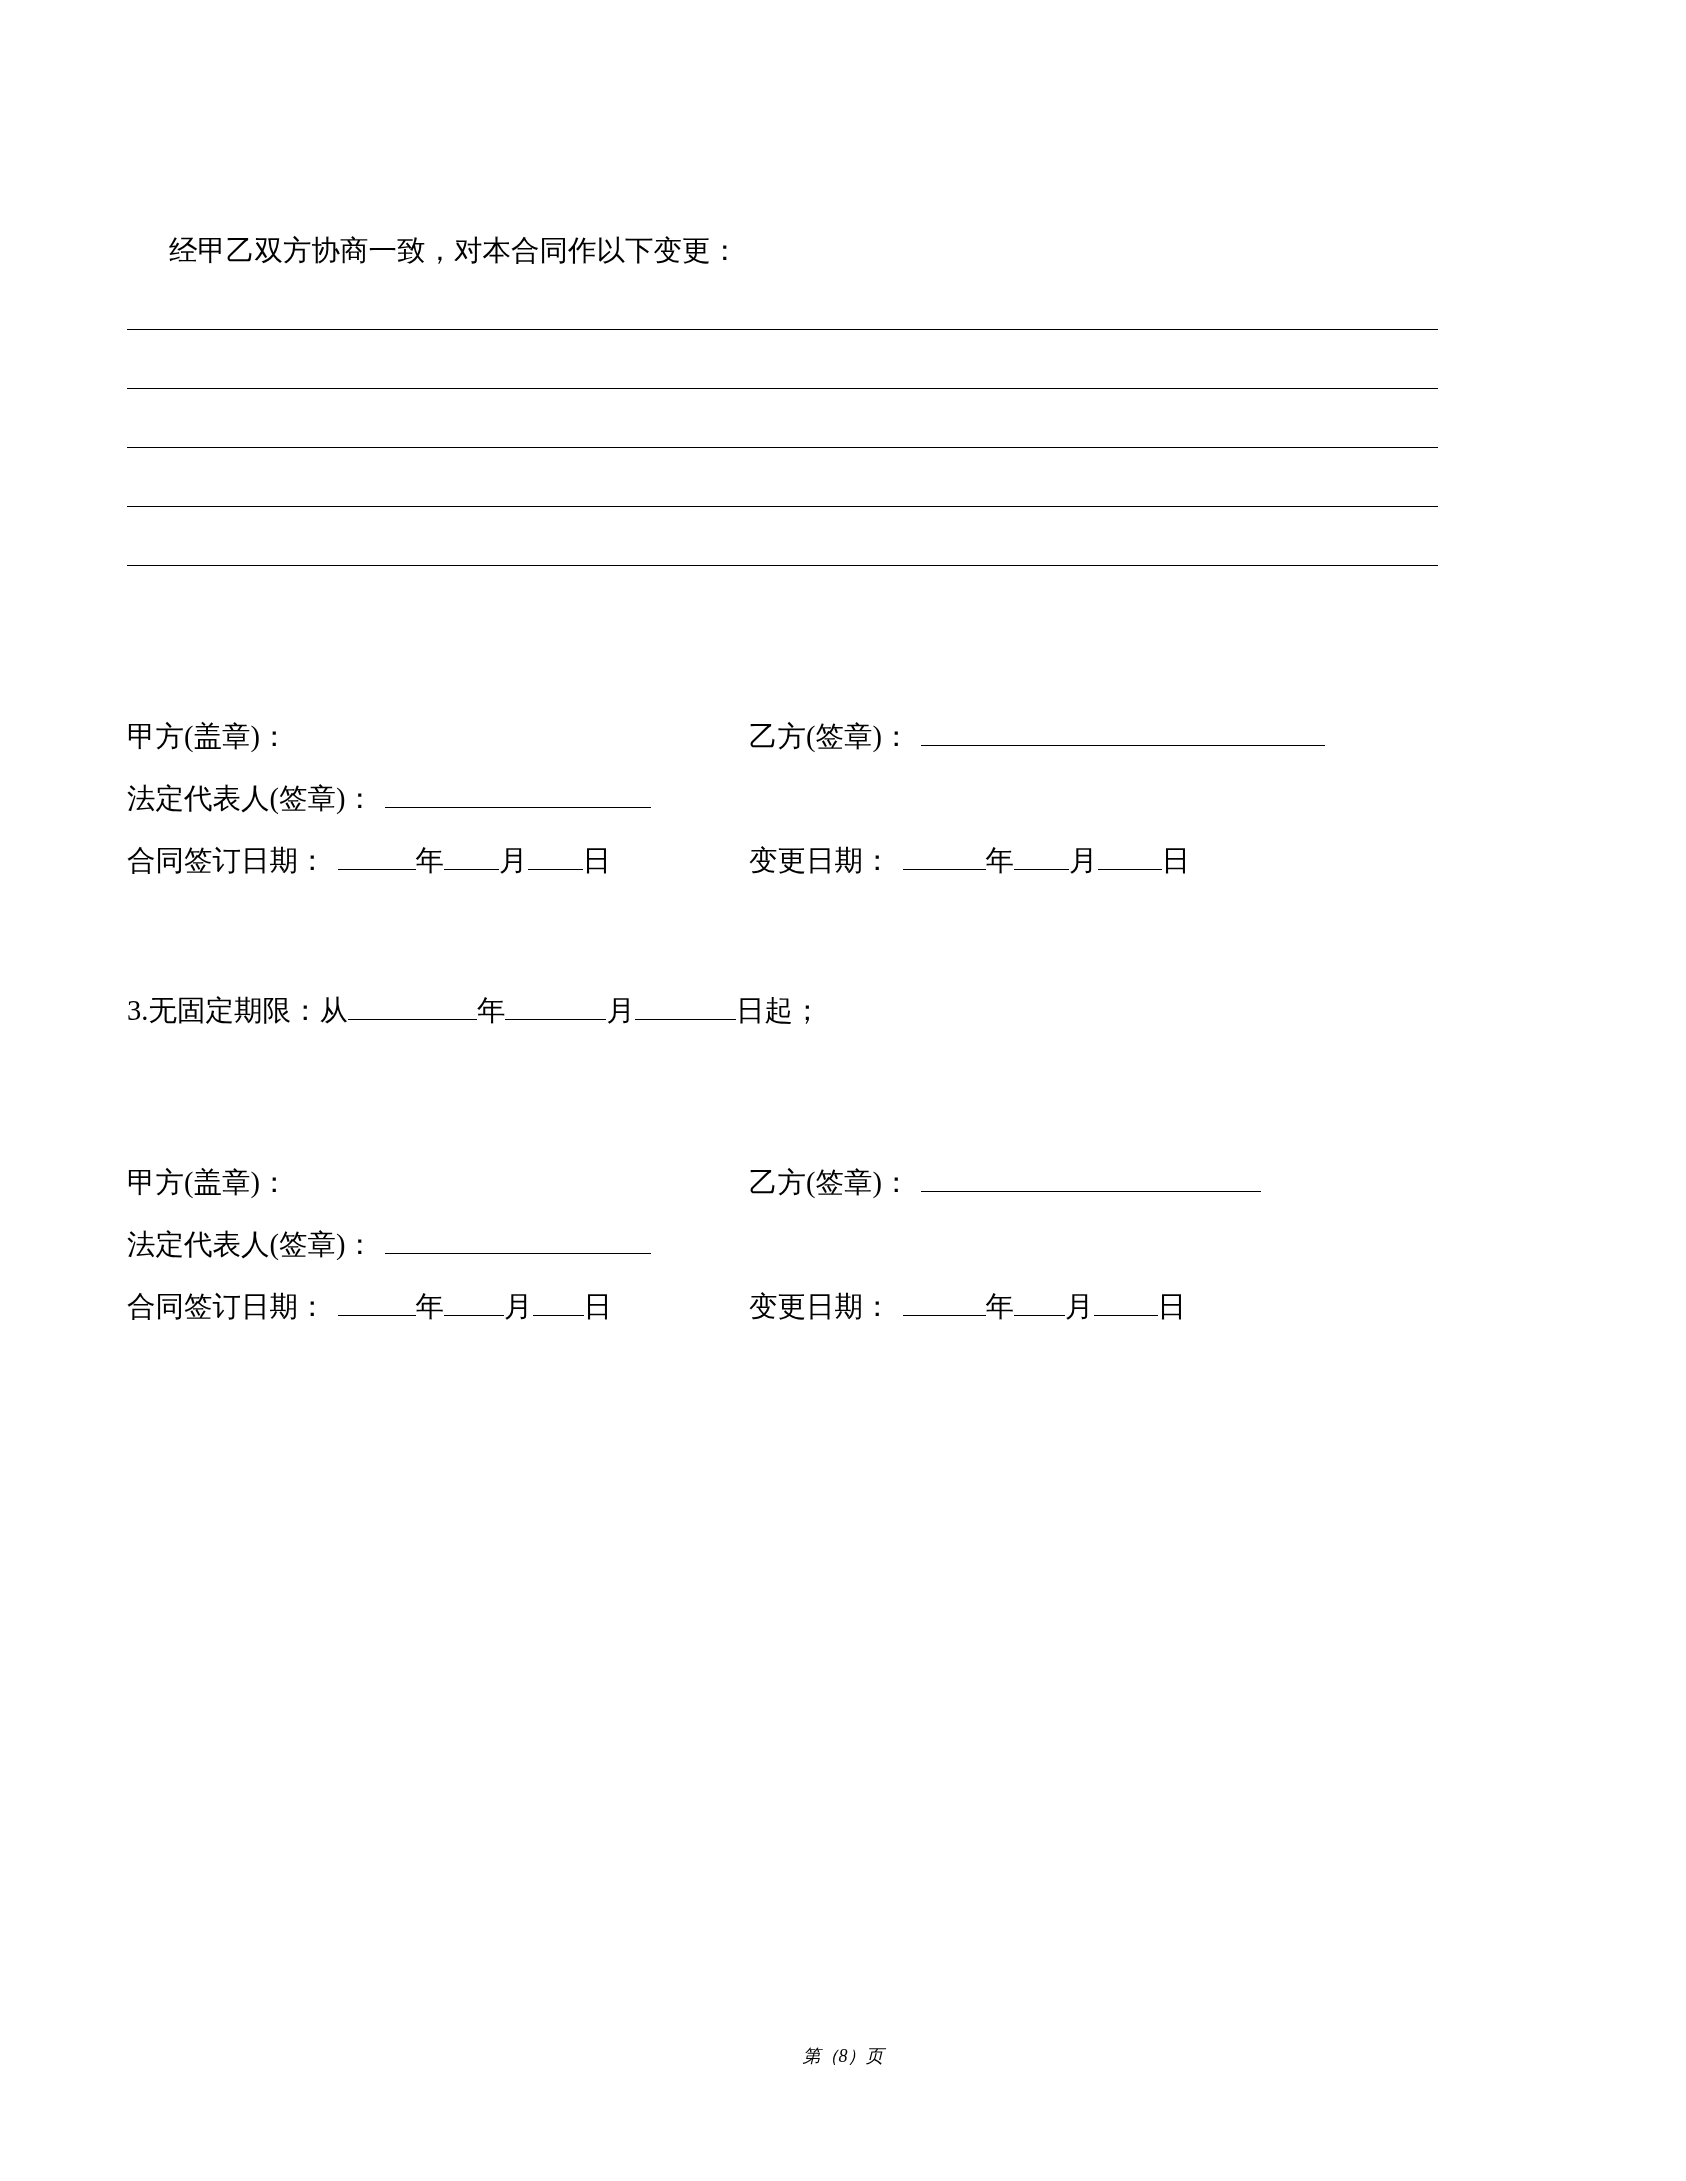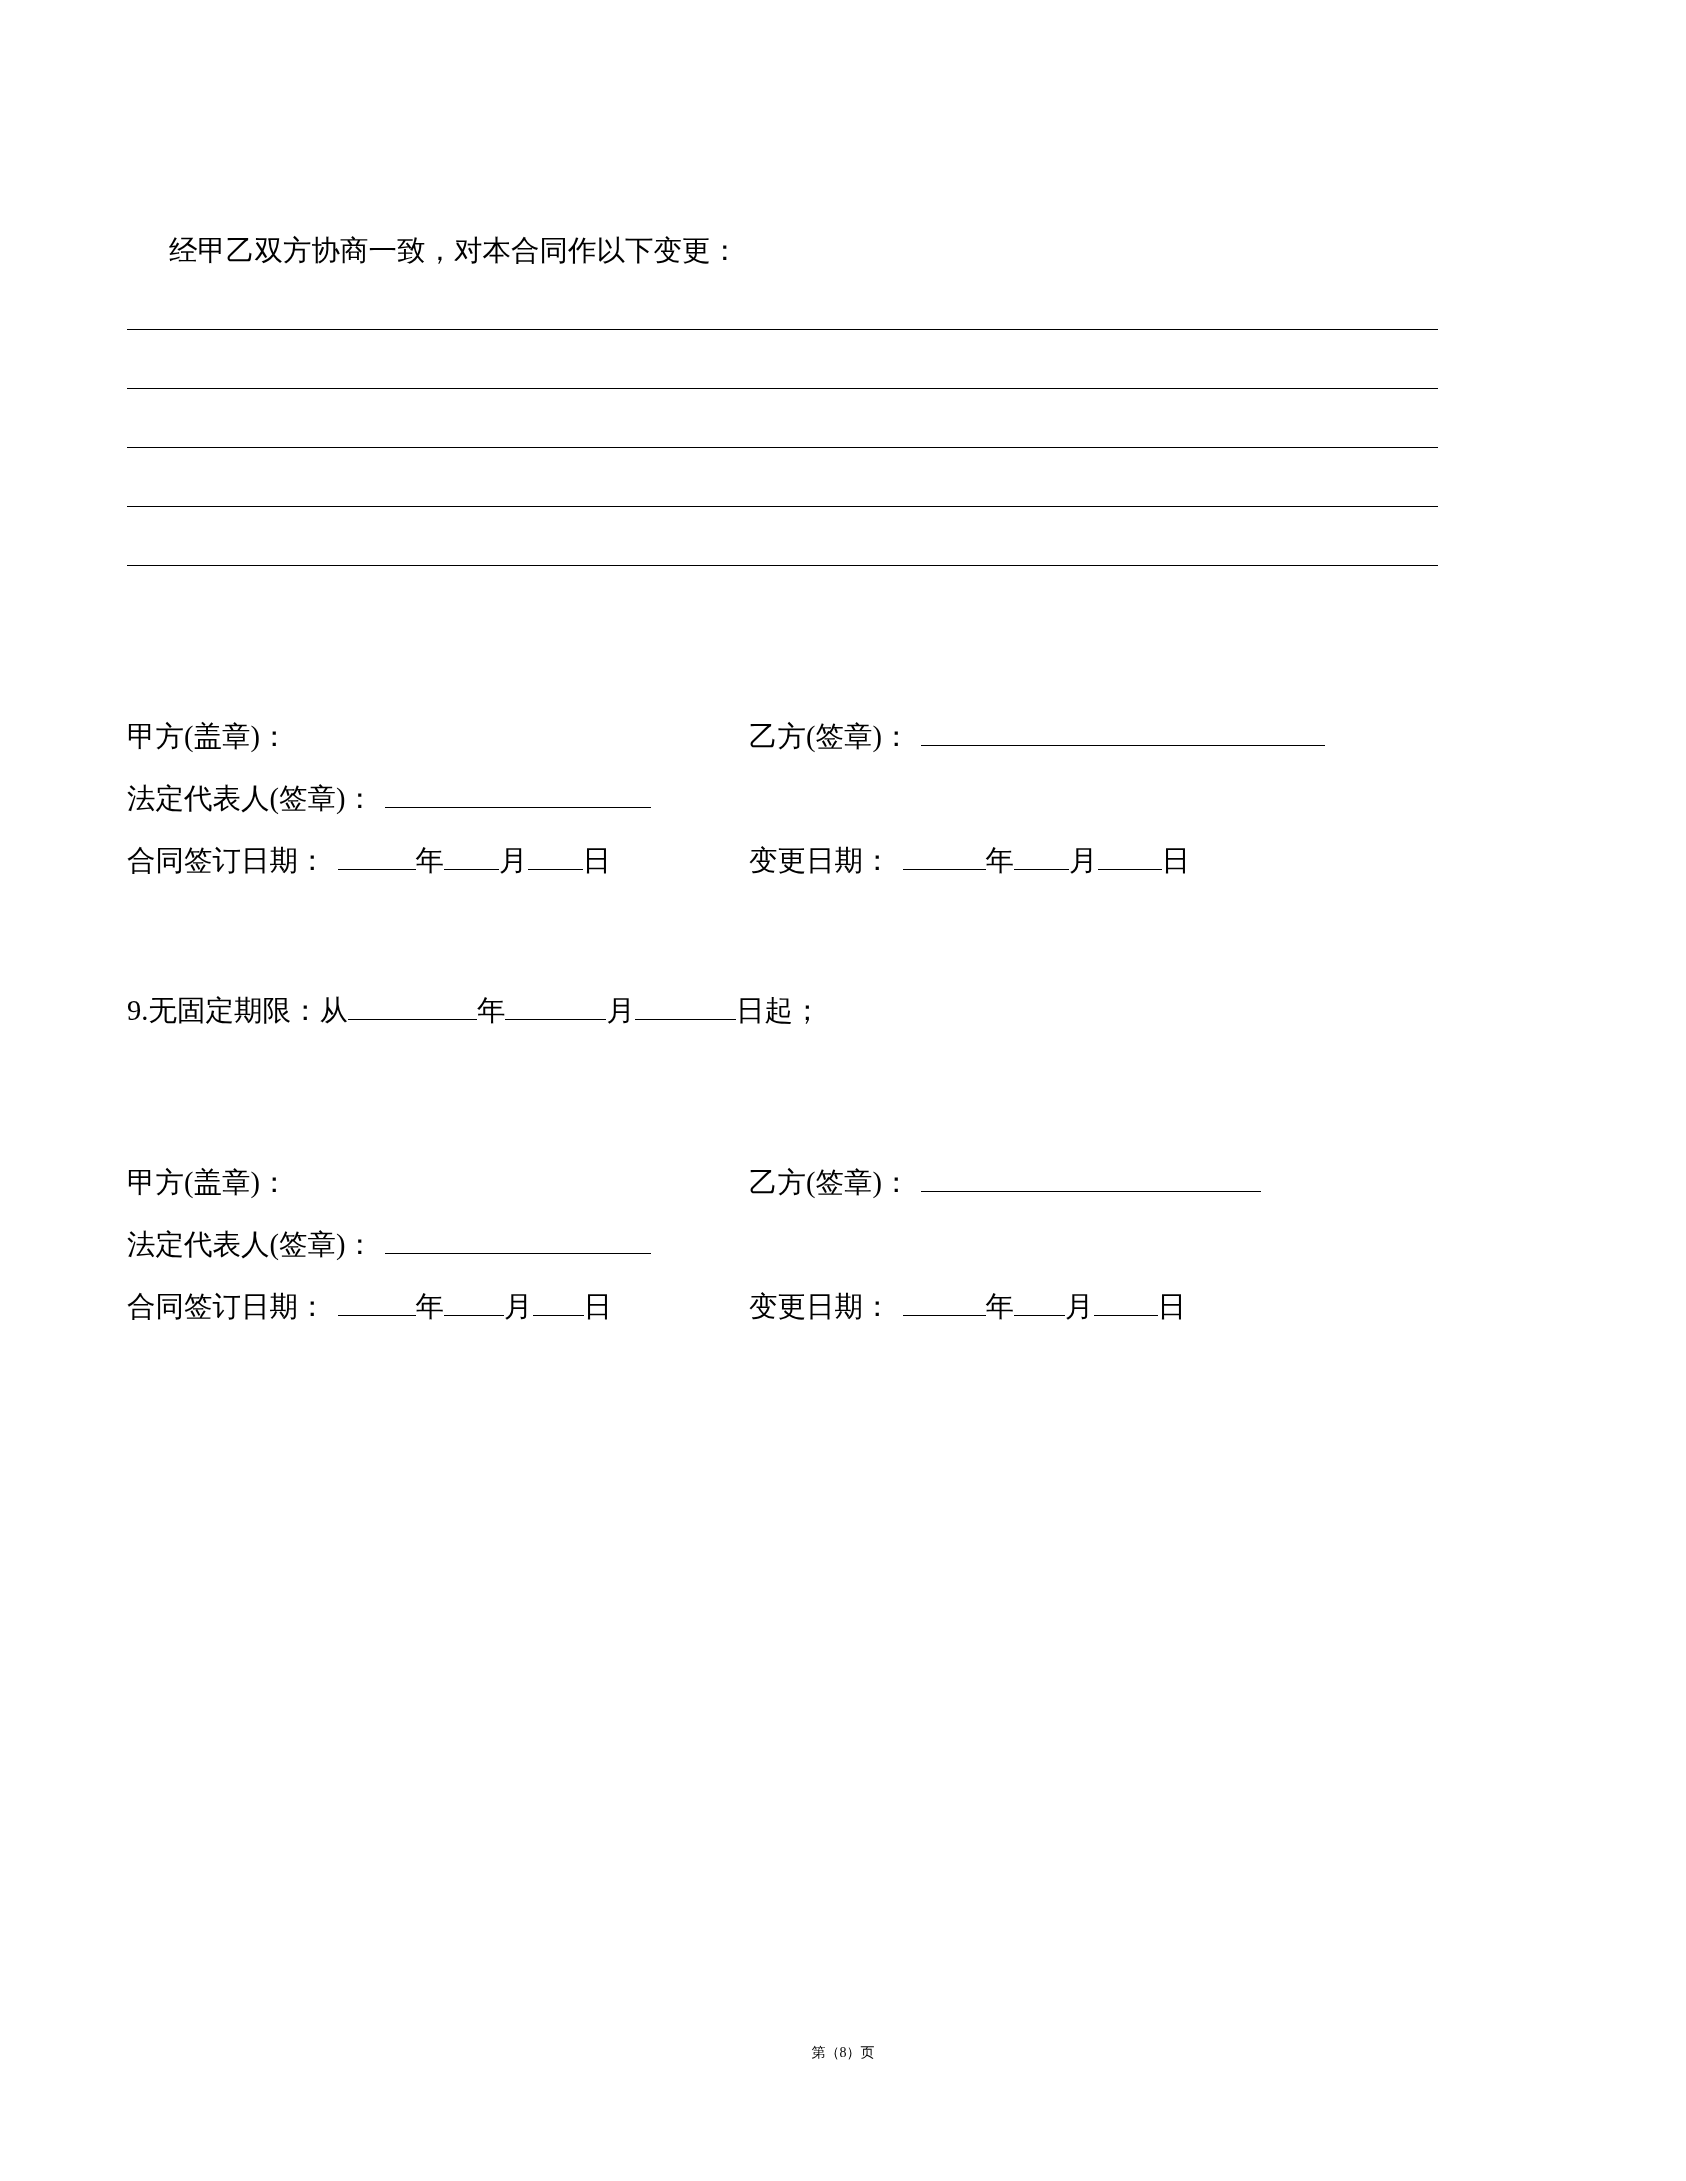--- a/index.html
+++ b/index.html
@@ -33,21 +33,21 @@
   .renewal-title {
     margin-top: 345px; text-align: center;
     font-size: 31px; font-weight: bold;
     letter-spacing: 2.8px; word-spacing: 7.3px;
   }
   .renewal-section { margin-top: 90px; }
   .form-line { line-height: 58px; white-space: nowrap; }
 
   .footer {
     position: absolute; left: 0; right: 0; top: 2044px;
-    text-align: center; font-size: 14px;
+    text-align: center; font-size: 18px; font-style: italic;
   }
 </style>
 </head>
 <body>
 
 <div class="page">
 
   <p class="intro">经甲乙双方协商一致，对本合同作以下变更：</p>
 
   <div class="blank-lines">
@@ -67,21 +67,21 @@
       <div><span>法定代表人(签章)：</span><span class="blank w290 ml"></span></div>
     </div>
     <div class="sig-row">
       <div class="sig-left"><span>合同签订日期：</span><span class="blank w85 ml"></span><span>年</span><span class="blank w60"></span><span>月</span><span class="blank w60"></span><span>日</span></div>
       <div class="sig-right"><span>变更日期：</span><span class="blank w90 ml"></span><span>年</span><span class="blank w60"></span><span>月</span><span class="blank w70"></span><span>日</span></div>
     </div>
   </div>
 
 
   <div class="renewal-section">
-    <p class="form-line"><span>9.无固定期限：从</span><span class="blank w140"></span><span>年</span><span class="blank w110"></span><span>月</span><span class="blank w110"></span><span>日起；</span></p>
+    <p class="form-line"><span>3.无固定期限：从</span><span class="blank w140"></span><span>年</span><span class="blank w110"></span><span>月</span><span class="blank w110"></span><span>日起；</span></p>
   </div>
 
   <div class="sig-block second">
     <div class="sig-row">
       <div class="sig-left"><span>甲方(盖章)：</span></div>
       <div class="sig-right"><span>乙方(签章)：</span><span class="blank w370 ml"></span></div>
     </div>
     <div class="sig-row">
       <div><span>法定代表人(签章)：</span><span class="blank w290 ml"></span></div>
     </div>

